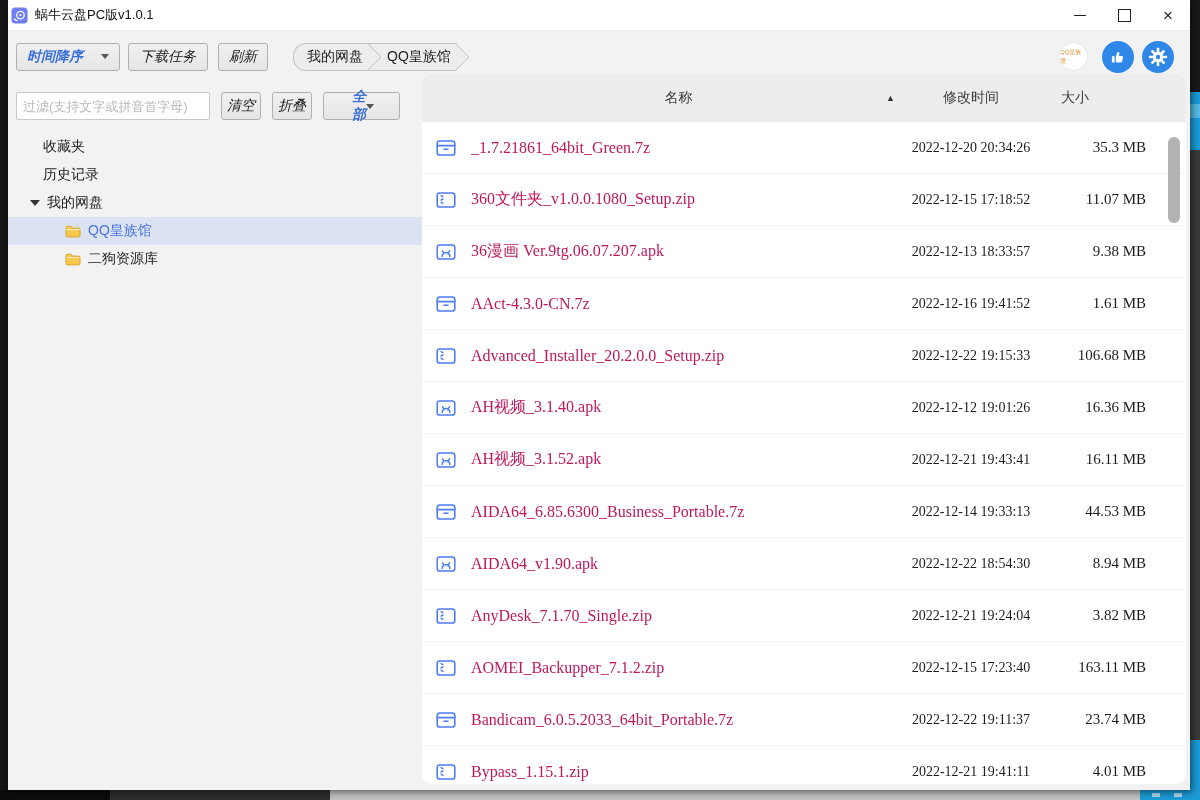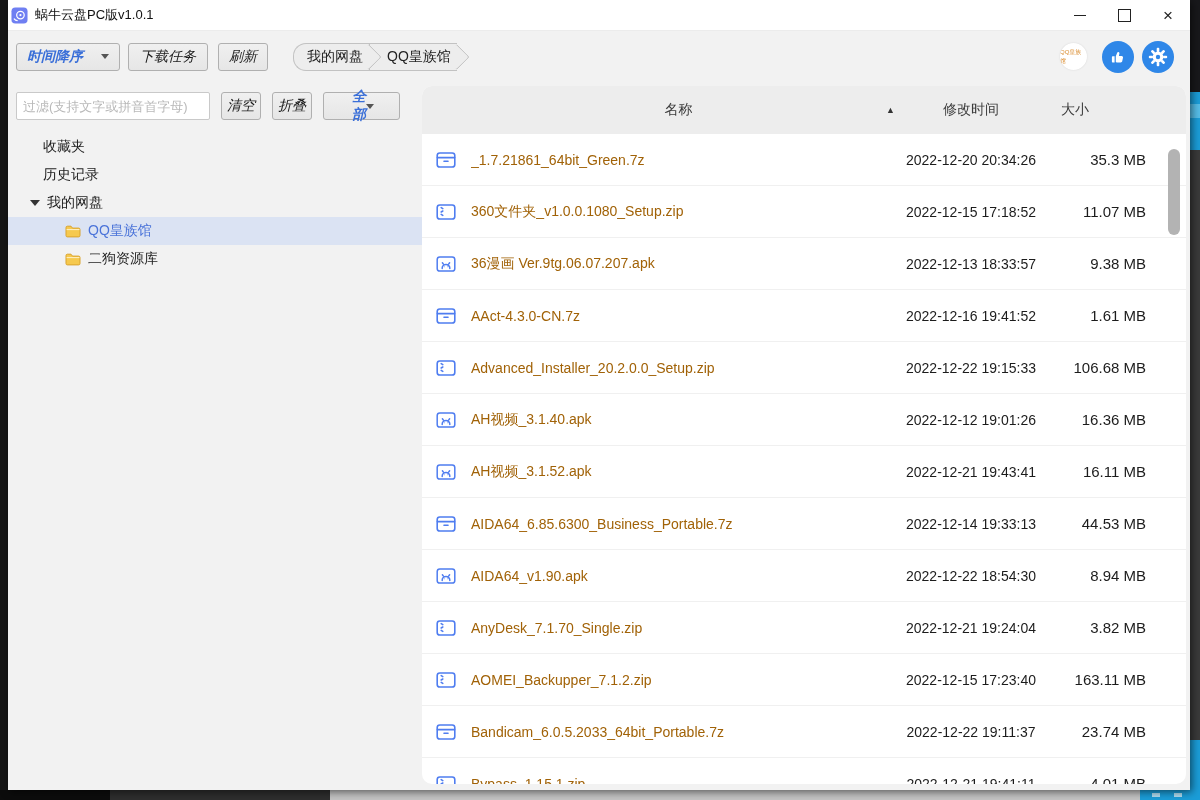--- a/index.html
+++ b/index.html
@@ -64,31 +64,31 @@
   .tree{margin-top:13px;}
   .tree-row{display:flex;align-items:center;height:28px;font-size:14px;color:#1d1d1d;padding-left:35px;box-sizing:border-box;cursor:default;}
   .tree-row.parent{padding-left:22px;}
   .tree-row.child{padding-left:57px;}
   .tree-row.selected{background:#dbe3f3;color:#4a73d9;}
   .expander{width:0;height:0;border-left:5px solid transparent;border-right:5px solid transparent;
         border-top:6px solid #333;margin-right:7px;}
   .folder-ico{width:16px;height:13px;margin-right:7px;flex:none;}
 
   
-  .panel{position:absolute;left:414px;top:86px;width:764px;bottom:6px;background:#fff;border-radius:10px;box-sizing:border-box;}
+  .panel{position:absolute;left:414px;top:74px;width:764px;bottom:6px;background:#fff;border-radius:10px;box-sizing:border-box;font-family:Liberation Serif, serif;}
   .thead{height:48px;display:flex;align-items:center;background:#ededed;border-radius:10px 10px 0 0;
         font-size:14px;color:#3c3c3c;padding:0 40px 0 14px;box-sizing:border-box;}
   .col-name{flex:1;text-align:center;padding-left:30px;position:relative;}
   .sort-arrow{position:absolute;right:-4px;top:50%;transform:translateY(-50%);font-size:9px;color:#333;}
   .col-date{width:160px;text-align:center;}
   .col-size{width:95px;padding-left:10px;box-sizing:border-box;}
   .rows{overflow:hidden;height:calc(100% - 48px);border-radius:0 0 10px 10px;}
   .file-row{height:52px;display:flex;align-items:center;padding:0 40px 0 14px;box-sizing:border-box;border-bottom:1px solid #f0f0f0;}
   .file-ico{width:20px;height:18px;margin-right:15px;flex:none;}
-  .file-name{flex:1;font-size:14px;color:#a16207;white-space:nowrap;overflow:hidden;}
+  .file-name{flex:1;font-size:16px;color:#be185d;white-space:nowrap;overflow:hidden;}
   .file-date{width:160px;text-align:center;font-size:14px;color:#1c1c1c;white-space:nowrap;}
   .file-size{width:95px;text-align:right;font-size:15px;color:#1c1c1c;white-space:nowrap;}
   .scroll-thumb{position:absolute;right:6px;top:63px;width:12px;height:86px;background:#b3b3b3;border-radius:6px;}
 </style>
 </head>
 <body>
 
 <div class="desktop-right">
   <div class="dr-cyan1">
       <div class="inner"></div>

